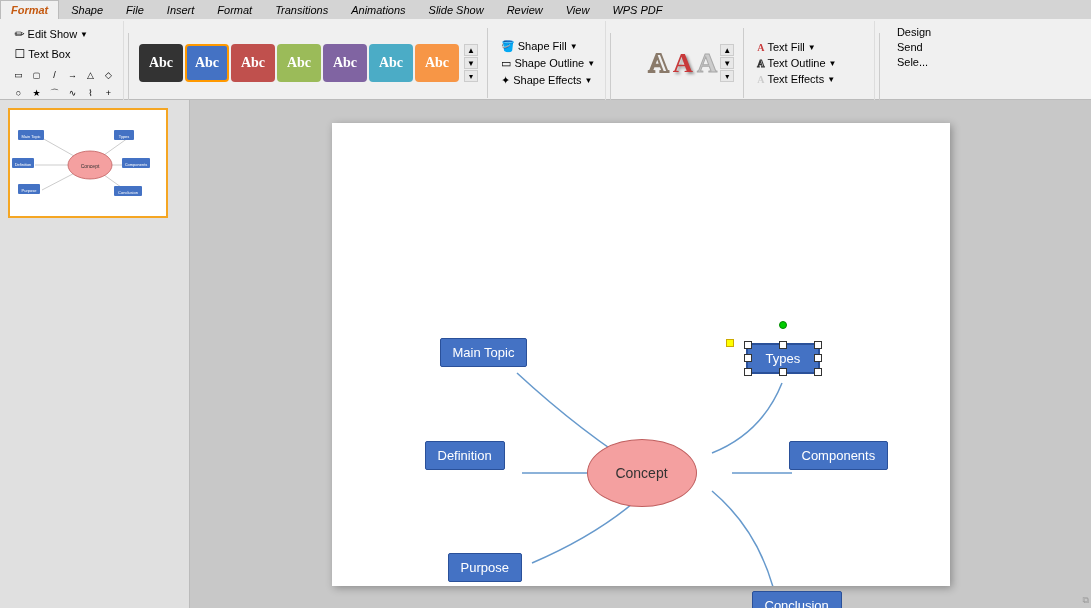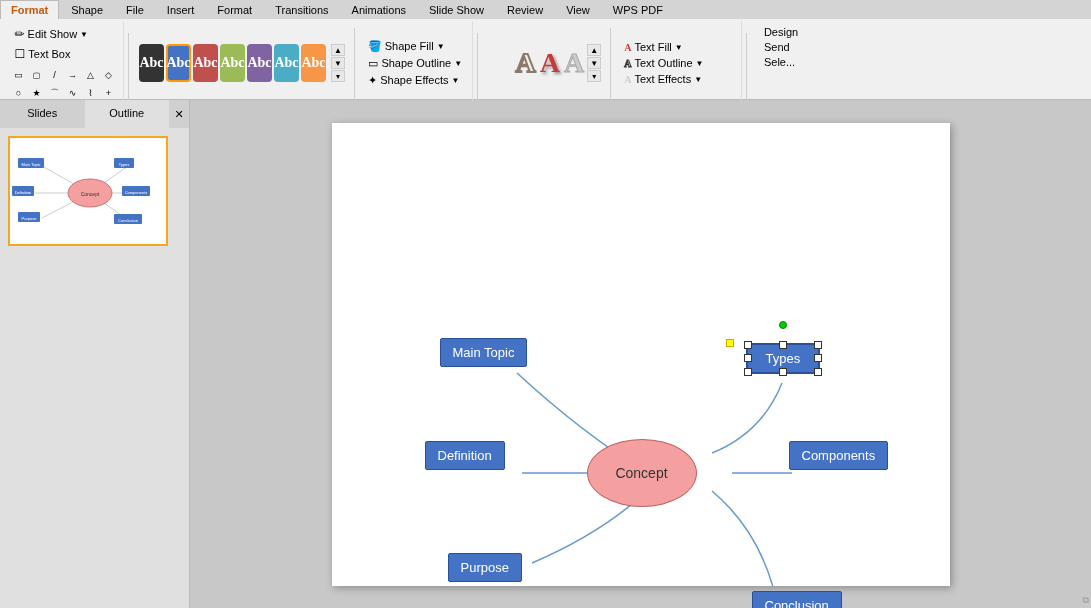--- a/index.html
+++ b/index.html
@@ -1,37 +1,37 @@
 <!DOCTYPE html>
 <html><head>
   <meta charset="utf-8">
   <style>
     * { margin: 0; padding: 0; box-sizing: border-box; }
     body { font-family: 'Segoe UI', Arial, sans-serif; font-size: 12px; background: #c8c8c8; overflow: hidden; width: 1091px; height: 608px; }
 
     
     .ribbon { background: #f0f0f0; border-bottom: 1px solid #bbb; height: 100px; display: flex; flex-direction: column; }
     .ribbon-tabs { display: flex; height: 22px; background: #d4d4d4; align-items: flex-end; }
-    .ribbon-tab { padding: 3px 10px; font-size: 11px; cursor: pointer; background: #d4d4d4; border: 1px solid transparent; border-bottom: none; margin-right: 1px; }
+    .ribbon-tab { padding: 3px 10px; font-size: 11px; cursor: pointer; background: #d4d4d4; border: 1px solid transparent; border-bottom: none; margin-right: 1px; font-style: italic; }
     .ribbon-tab.active { background: #f0f0f0; border-color: #bbb; border-bottom-color: #f0f0f0; color: #c55a11; font-weight: bold; }
     .ribbon-content { display: flex; flex: 1; align-items: stretch; padding: 2px 4px; gap: 2px; }
 
     .ribbon-group { display: flex; flex-direction: column; align-items: center; border-right: 1px solid #ddd; padding: 0 6px; min-width: 60px; }
     .ribbon-group-label { font-size: 10px; color: #666; margin-top: auto; padding-bottom: 2px; }
     .ribbon-group-content { display: flex; align-items: center; gap: 3px; flex: 1; padding-top: 4px; }
 
     
     .shapes-grid { display: grid; grid-template-columns: repeat(6, 16px); gap: 2px; }
     .shape-icon { width: 16px; height: 16px; border: 1px solid transparent; cursor: pointer; display: flex; align-items: center; justify-content: center; font-size: 9px; }
 
     .edit-shape-btn, .text-box-btn { display: flex; align-items: center; gap: 3px; font-size: 11px; padding: 2px 4px; cursor: pointer; white-space: nowrap; }
 
     
     .style-samples { display: flex; gap: 2px; align-items: center; }
-    .style-sample { width: 25px; height: 38px; border-radius: 4px; display: flex; align-items: center; justify-content: center; font-size: 14px; font-weight: bold; color: white; cursor: pointer; border: 2px solid transparent; }
+    .style-sample { width: 44px; height: 38px; border-radius: 4px; display: flex; align-items: center; justify-content: center; font-size: 14px; font-weight: bold; color: white; cursor: pointer; border: 2px solid transparent; }
     .style-sample.selected { border-color: #ff9900; }
     .style-scroll { display: flex; flex-direction: column; gap: 1px; margin-left: 2px; }
     .style-scroll-btn { width: 14px; height: 12px; background: #e8e8e8; border: 1px solid #ccc; cursor: pointer; display: flex; align-items: center; justify-content: center; font-size: 8px; }
 
     
     .shape-options { display: flex; flex-direction: column; gap: 2px; }
     .shape-option-btn { display: flex; align-items: center; gap: 3px; font-size: 11px; padding: 1px 4px; cursor: pointer; }
 
     
     .wordart-samples { display: flex; gap: 4px; align-items: center; }
@@ -233,25 +233,20 @@
       </div>
       <div class="ribbon-group-label" style="font-size:10px; color:#333;">Arrange</div>
     </div>
 
   </div>
 </div>
 
 <div class="main-area">
 
   <div class="slide-panel">
-    <div class="slide-panel-tabs">
-      <div class="slide-panel-tab">Slides</div>
-      <div class="slide-panel-tab active">Outline</div>
-      <div class="slide-panel-close">✕</div>
-    </div>
     <div class="slide-thumb-area">
       <div class="slide-thumb">
 
         <svg width="160" height="110" style="position:absolute; top:0; left:0;">
 
           <line x1="80" y1="55" x2="32" y2="28" stroke="#999" stroke-width="0.5"></line>
           <line x1="80" y1="55" x2="25" y2="55" stroke="#999" stroke-width="0.5"></line>
           <line x1="80" y1="55" x2="32" y2="80" stroke="#999" stroke-width="0.5"></line>
           <line x1="80" y1="55" x2="118" y2="28" stroke="#999" stroke-width="0.5"></line>
           <line x1="80" y1="55" x2="130" y2="55" stroke="#999" stroke-width="0.5"></line>

